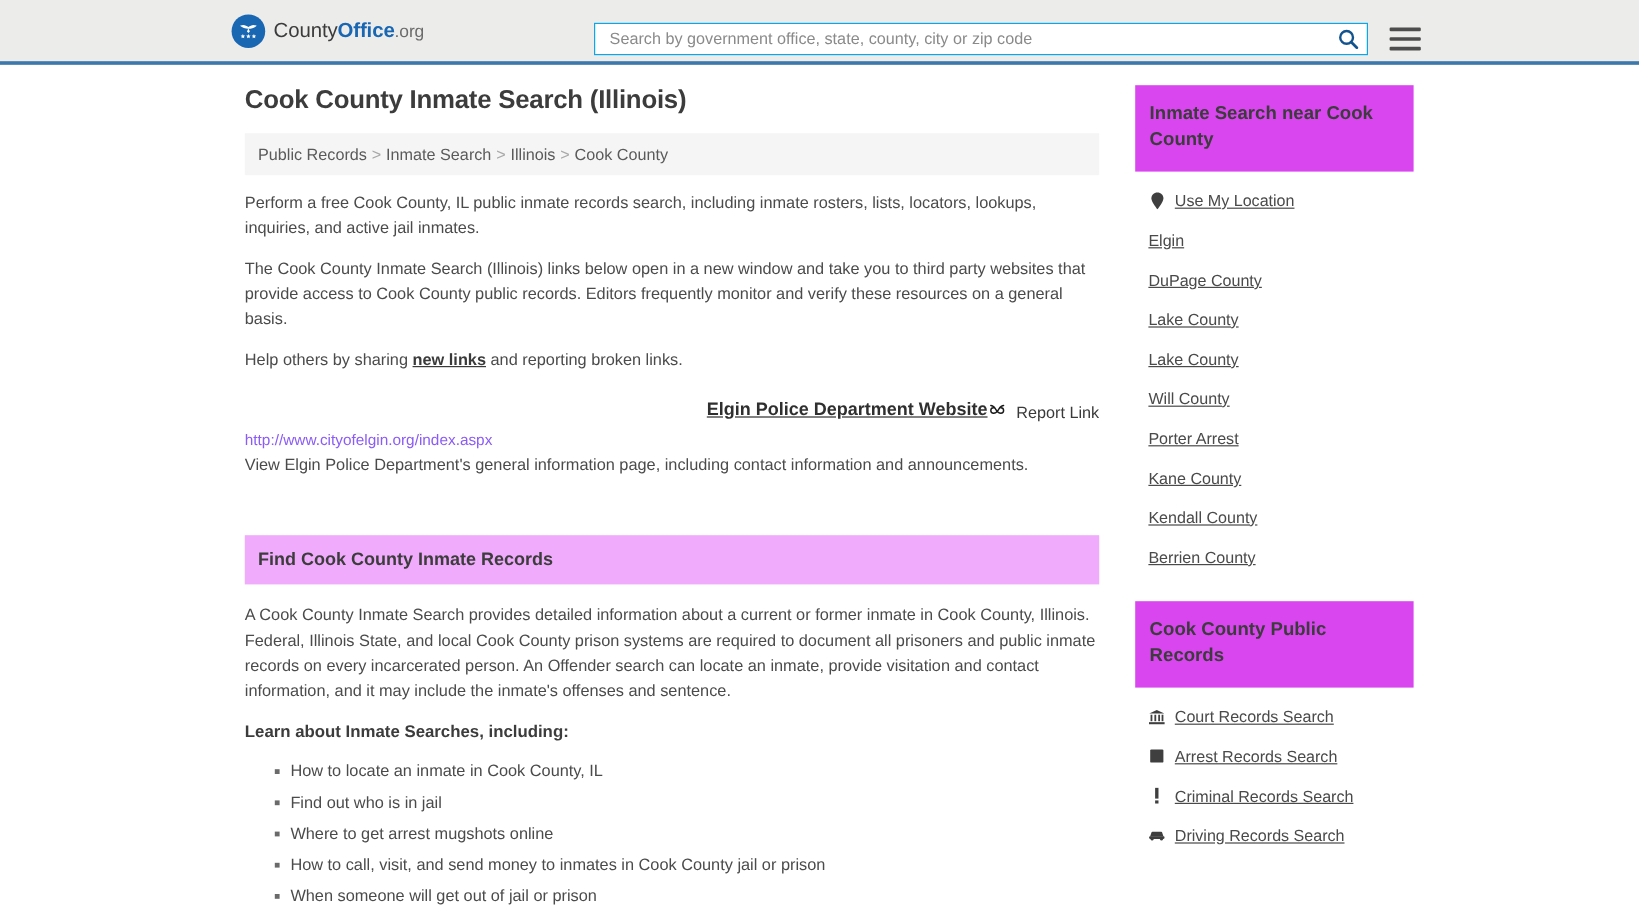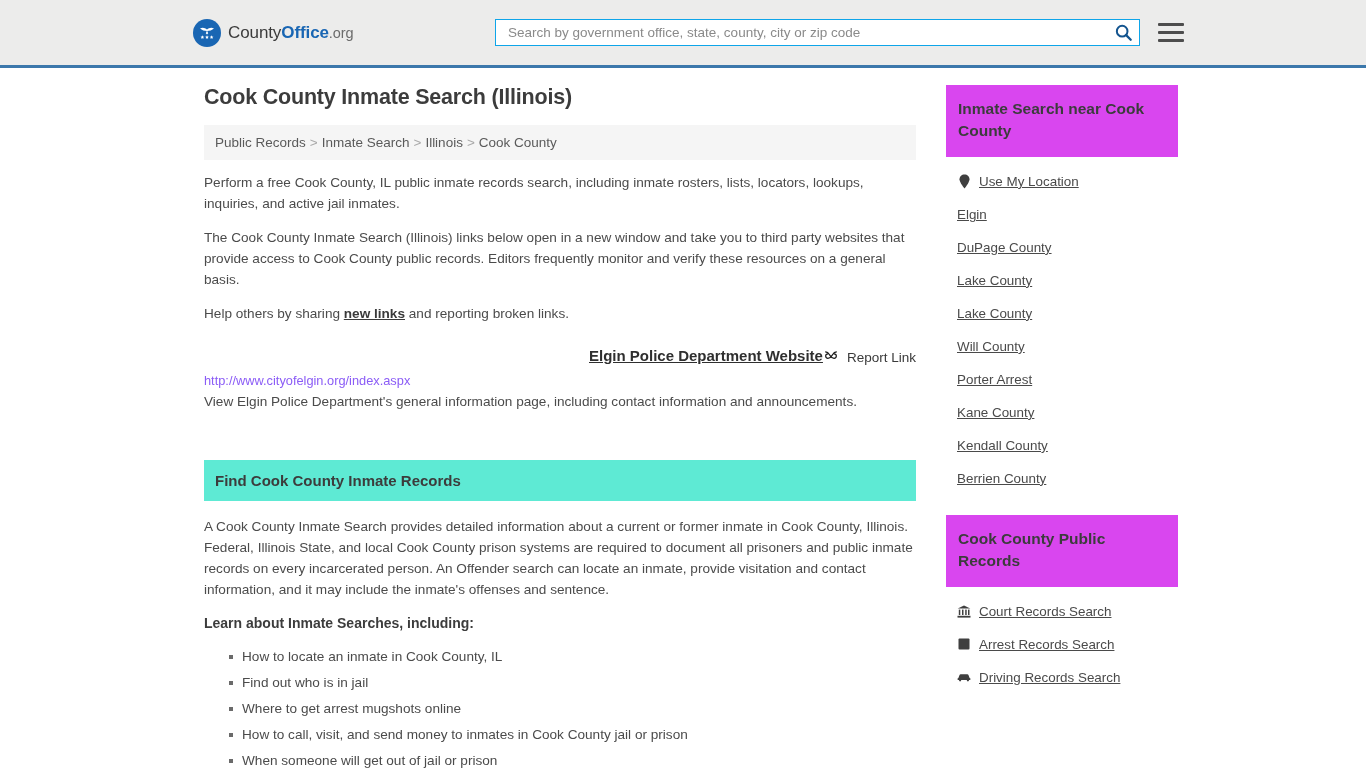--- a/index.html
+++ b/index.html
@@ -8,21 +8,21 @@
     margin: 0; padding: 0;
     width: 1366px; height: 768px;
     overflow: hidden;
     background: #ffffff;
     font-family: "Liberation Sans", sans-serif;
     -webkit-font-smoothing: antialiased;
   }
 
   
   .site-header {
-    height: 68px;
+    height: 54px;
     background: #ececeb;
     border-bottom: 3px solid #3c78ab;
     display: flex;
     align-items: center;
     position: relative;
   }
   .logo-wrap {
     display: flex;
     align-items: center;
     margin-left: 193px;
@@ -159,21 +159,21 @@
   }
   .result-desc {
     font-size: 13.6px;
     line-height: 1.8;
     color: #4b4b4b;
     margin-top: 2px;
   }
 
   
   .section-head {
-    background: #5eead4;
+    background: #f0abfc;
     padding: 12px 0 12px 11px;
     font-size: 15px;
     font-weight: bold;
     color: #3c3c3c;
     margin-top: 46px;
   }
   .section-body { padding-top: 16px; }
   .lead-in {
     font-size: 14px;
     font-weight: bold;
@@ -376,20 +376,29 @@
 
           <div class="side-item">
             <span class="ico">
               <svg width="12" height="12" viewBox="0 0 12 12">
                   <rect x="0.5" y="0.5" width="11" height="11" rx="1" fill="#3f3f3f"></rect>
                 </svg>
             </span>
             <a>Arrest Records Search</a>
           </div>
 
+          <div class="side-item">
+            <span class="ico">
+              <svg width="6" height="14" viewBox="0 0 6 14">
+                <rect x="1.6" y="0.5" width="2.8" height="9" fill="#3f3f3f"></rect>
+                <rect x="1.6" y="11" width="2.8" height="2.6" fill="#3f3f3f"></rect>
+              </svg>
+            </span>
+            <a>Criminal Records Search</a>
+          </div>
 
           <div class="side-item">
             <span class="ico">
               <svg width="15" height="10" viewBox="0 0 15 10">
                 <path d="M1.5 6.2 L2.6 3 C2.8 2.3 3.3 2 4 2 H11 C11.7 2 12.2 2.3 12.4 3 L13.5 6.2 Z" fill="#3f3f3f"></path>
                 <rect x="0.6" y="6" width="13.8" height="2.3" rx="1" fill="#3f3f3f"></rect>
                 <circle cx="3.3" cy="8.6" r="1.2" fill="#3f3f3f"></circle>
                 <circle cx="11.7" cy="8.6" r="1.2" fill="#3f3f3f"></circle>
               </svg>
             </span>

